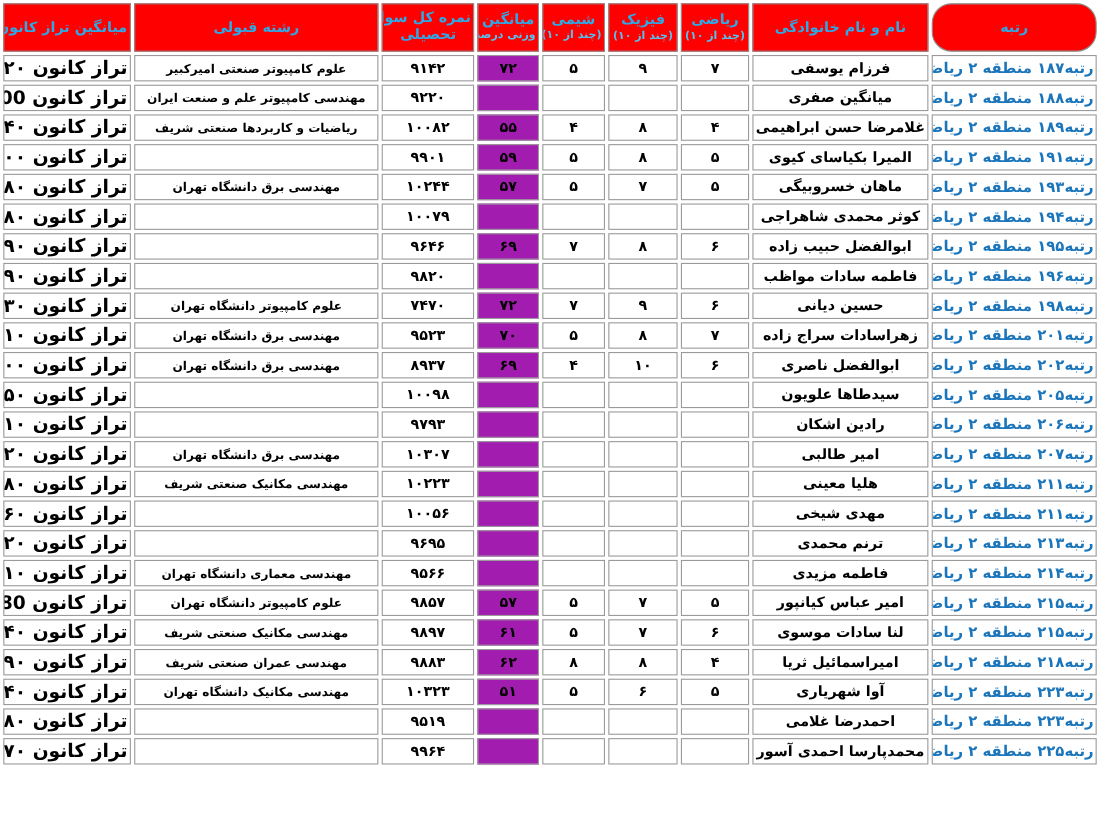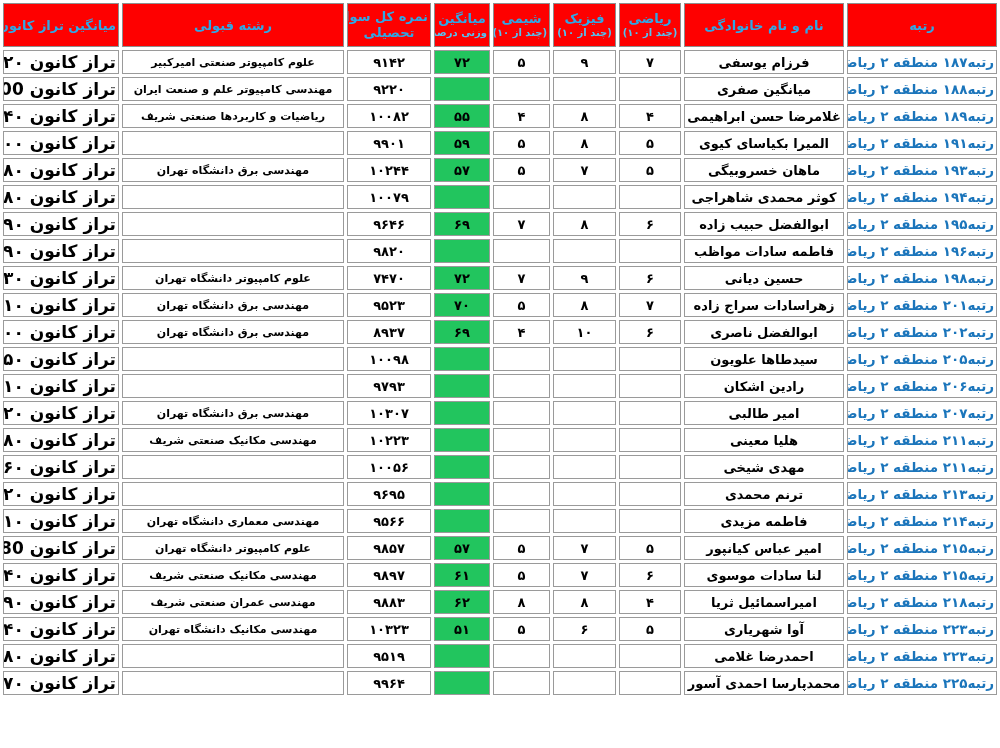--- a/index.html
+++ b/index.html
@@ -31,21 +31,21 @@
   tr.title-row td { height: 34px; }
   tr.header-row th { height: 44px; }
 
   .page-title {
     color: #2222cc;
     font-size: 17px;
   }
   tr.header-row th { color: #2fa8e6; font-size: 13px; }
   th .h-main { font-size: 13px; line-height: 1.25; color: #2fa8e6; }
   th .h-sub  { font-size: 10px; line-height: 1.2;  color: #55c2f0; }
-  th.th-rank { font-size: 15px; }
+  th.th-rank { font-size: 15px; border-radius: 18px; }
   th.th-name { font-size: 14px; }
 
   
   td.logo-cell {
     background: #fe0000;
     padding: 0;
     vertical-align: top;
   }
   .logo-box {
     width: 57px;
@@ -54,21 +54,21 @@
     margin-left: auto; 
     margin-right: 0;
     display: flex;
     align-items: center;
     justify-content: center;
   }
   
   td.rank   { color: #1b75bb; font-size: 13.5px; cursor: pointer; }
   td.name   { color: #000000; font-size: 13px; }
   td.num    { color: #000000; font-size: 13px; }
-  td.avg    { background: #22c55e; }
+  td.avg    { background: #a21caf; }
   td.major  { color: #000000; font-size: 11px; }
   td.kanoon { color: #000000; font-size: 17px; }
 </style>
 </head>
 <body>
 
 <table class="rank-table">
   <colgroup>
     <col style="width:150px">
       <col style="width:160px">

